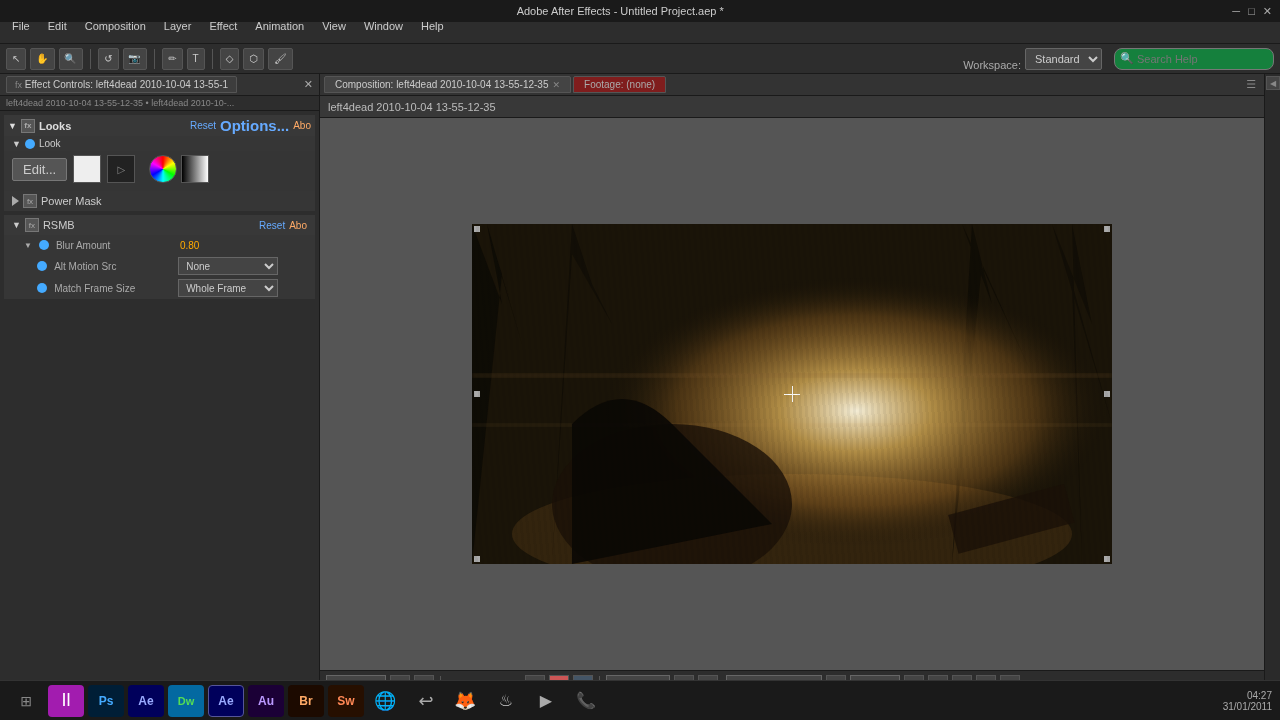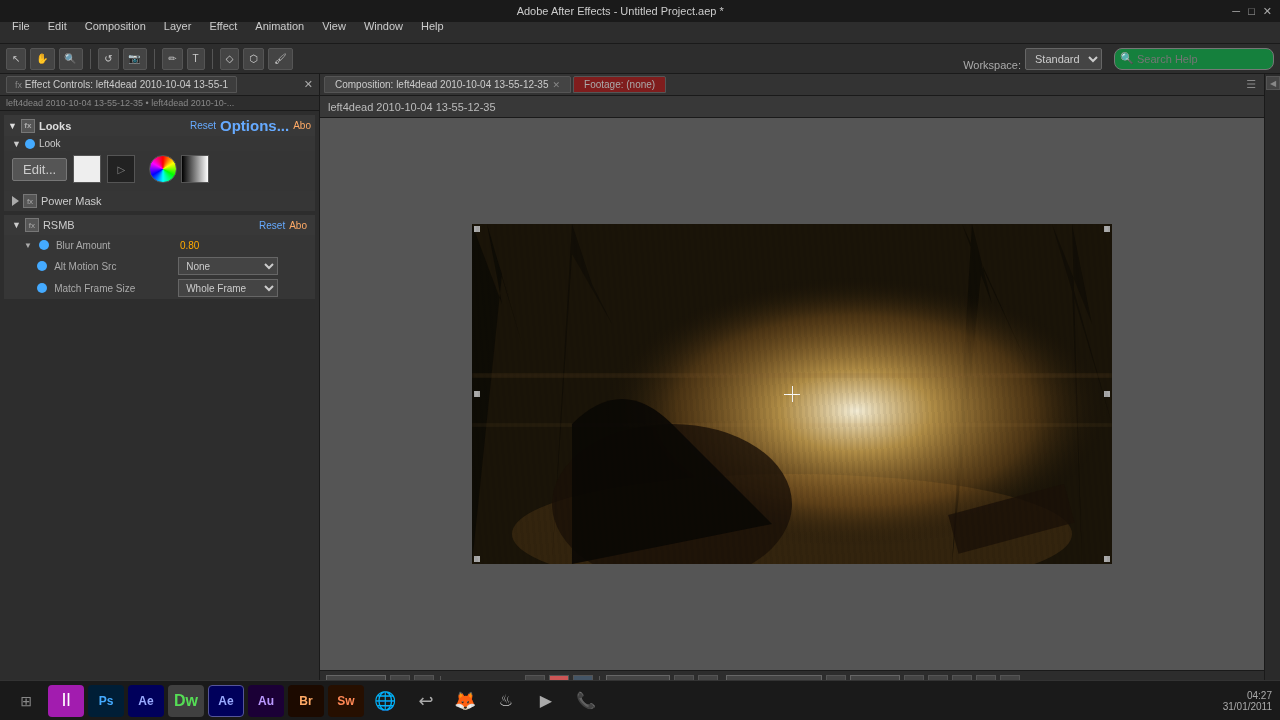--- a/index.html
+++ b/index.html
@@ -778,21 +778,21 @@
   </div>
 
 </div>
 
 <div id="taskbar">
   <div class="taskbar-app" style="font-size:14px;color:#888;">⊞</div>
 
   <div class="taskbar-app" style="background:#a21caf;color:white;font-size:18px;font-weight:normal;">Il</div>
   <div class="taskbar-app" style="background:#001E36;color:#4af;font-size:12px;font-weight:bold;">Ps</div>
   <div class="taskbar-app" style="background:#00005B;color:#9af;font-size:12px;font-weight:bold;">Ae</div>
-  <div class="taskbar-app" style="background:#404040;color:#5d5;font-size:16px;font-weight:bold;">Dw</div>
+  <div class="taskbar-app" style="background:#0369a1;color:#5d5;font-size:11px;font-weight:bold;">Dw</div>
   <div class="taskbar-app" style="background:#00005B;color:#9af;font-size:12px;font-weight:bold;border:1px solid #559;">Ae</div>
   <div class="taskbar-app" style="background:#1B0036;color:#b9f;font-size:12px;font-weight:bold;">Au</div>
   <div class="taskbar-app" style="background:#1C0A00;color:#fa6;font-size:12px;font-weight:bold;">Br</div>
   <div class="taskbar-app" style="background:#260F00;color:#f85;font-size:12px;font-weight:bold;">Sw</div>
   <div class="taskbar-app" style="font-size:18px;">🌐</div>
   <div class="taskbar-app" style="font-size:18px;color:#aaa;">↩</div>
   <div class="taskbar-app" style="font-size:18px;">🦊</div>
   <div class="taskbar-app" style="font-size:16px;color:#ccc;">♨</div>
   <div class="taskbar-app" style="font-size:16px;color:#aaa;">▶</div>
   <div class="taskbar-app" style="font-size:16px;">📞</div>

